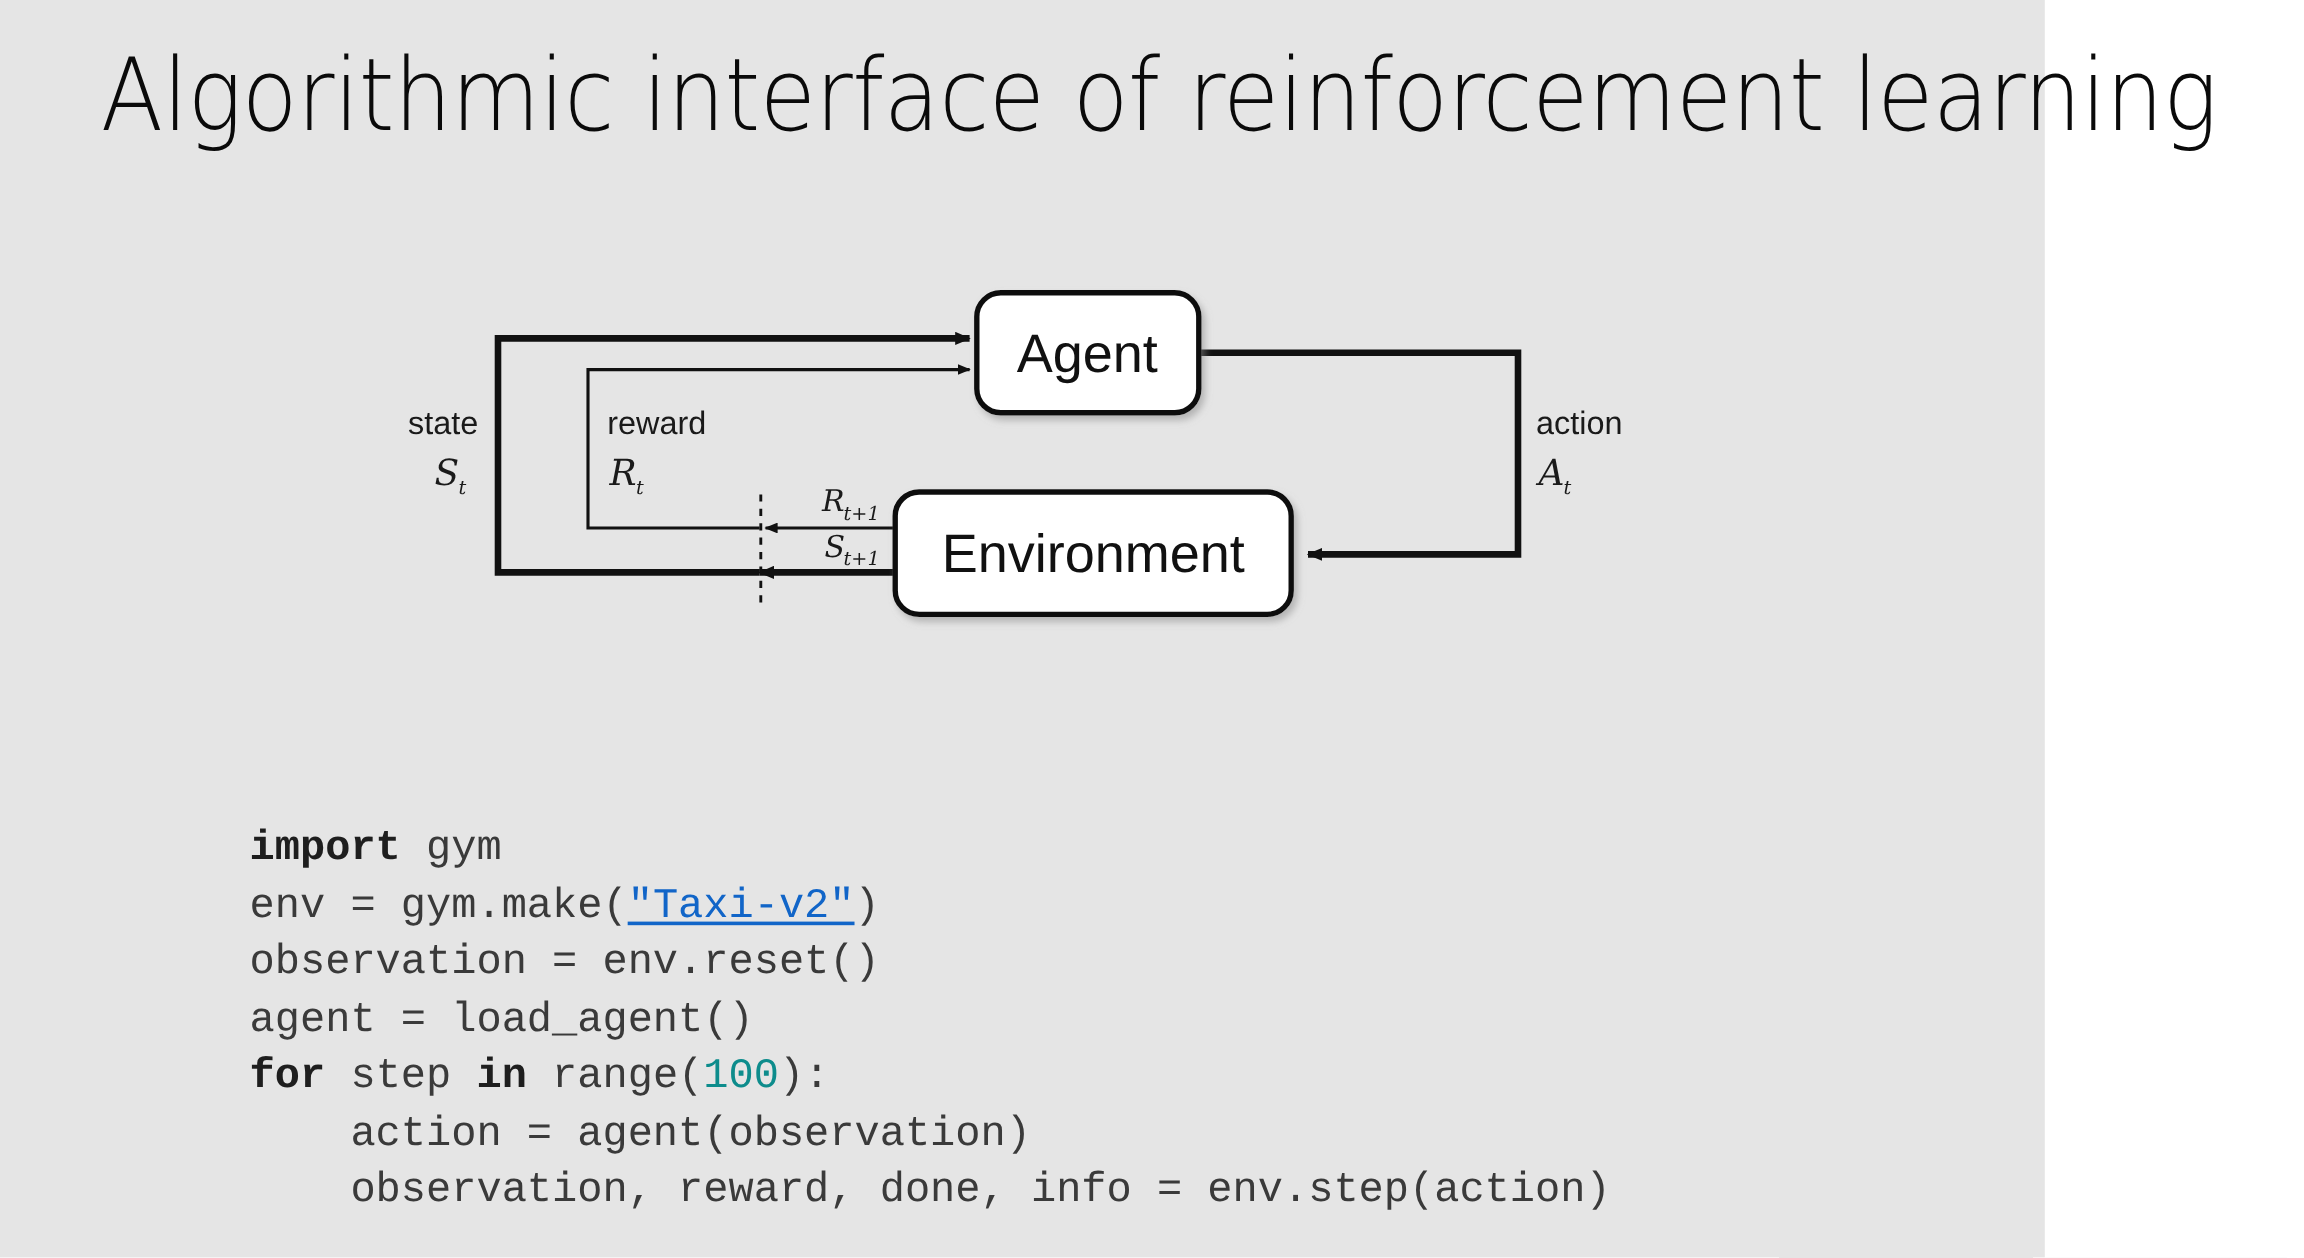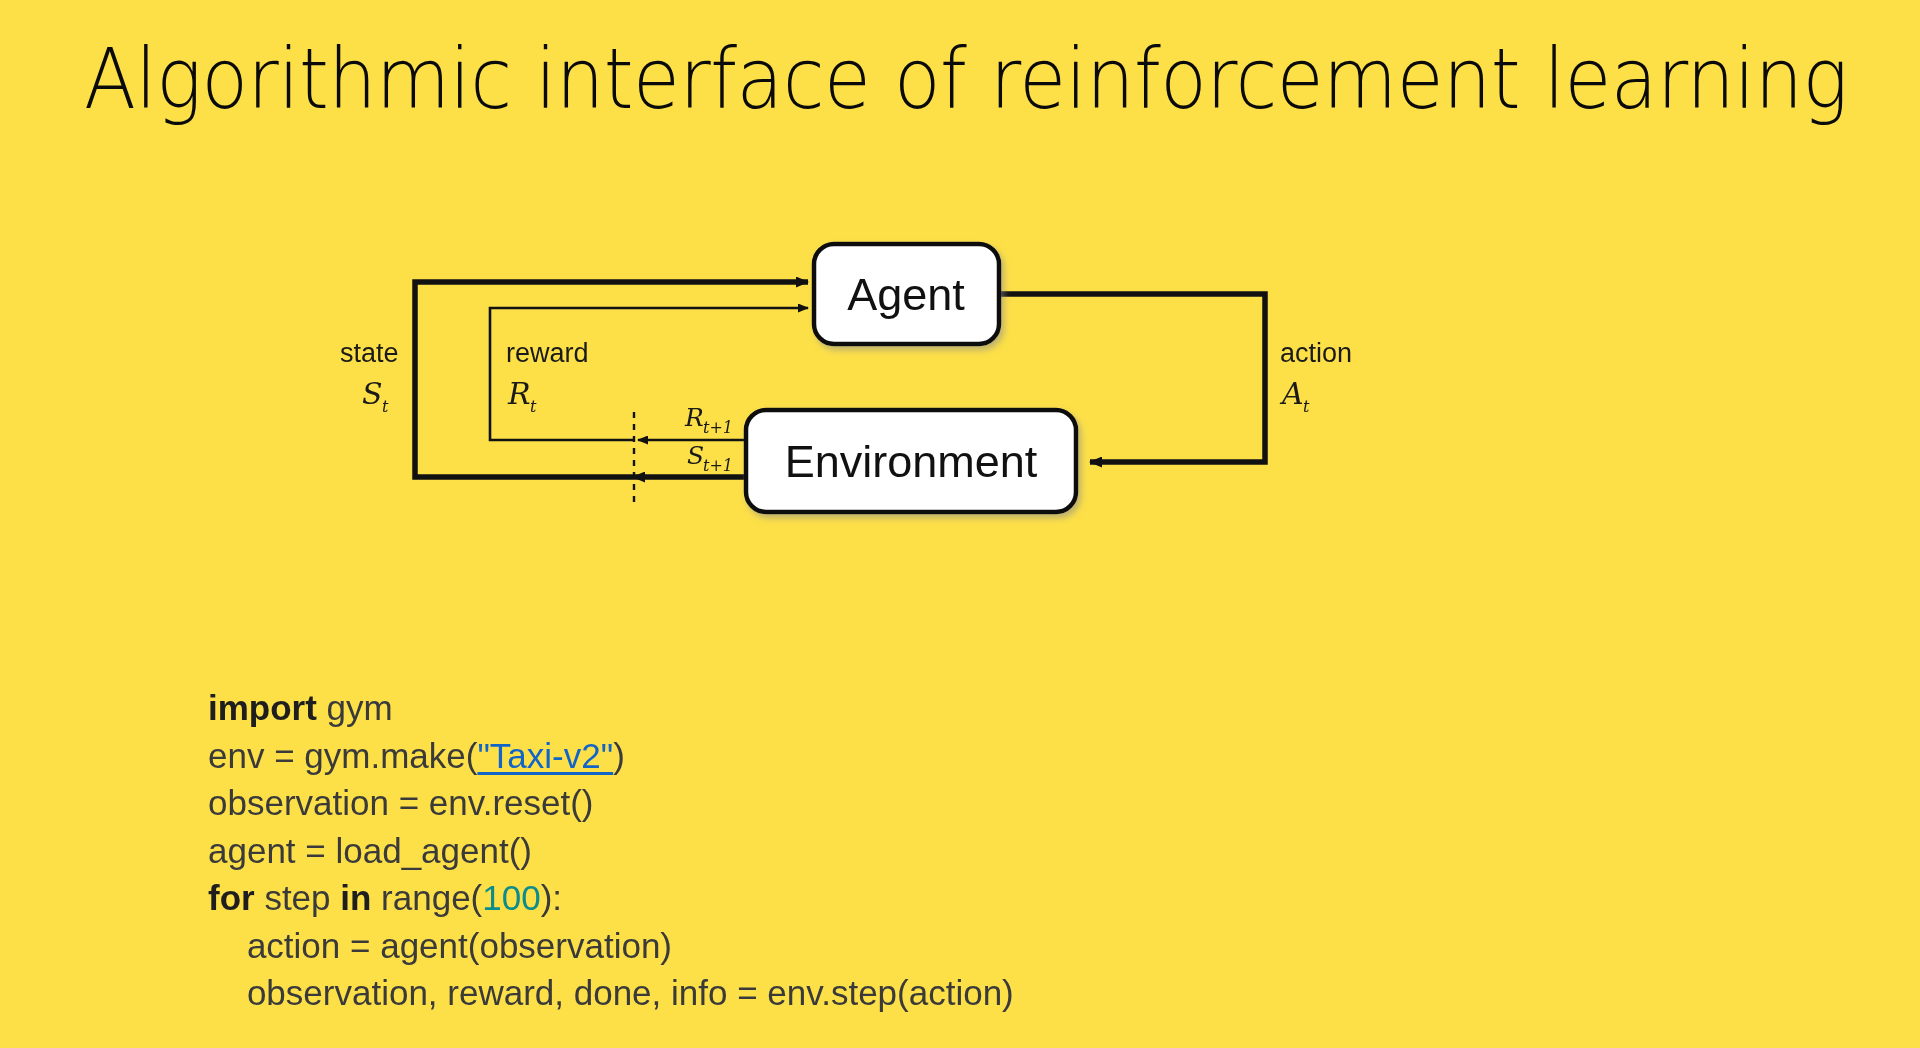--- a/index.html
+++ b/index.html
@@ -9,23 +9,23 @@
   }
   body {
     width: 1920px;
     height: 1048px;
     overflow: hidden;
     font-family: "Liberation Sans", sans-serif;
     -webkit-font-smoothing: antialiased;
   }
   .slide {
     position: relative;
-    width: 1920px;
+    width: 1704px;
     height: 1048px;
-    background: #fde047;
+    background: #e5e5e5;
   }
 
   
   .slide-title {
     position: absolute;
     left: 84px;
     top: 34px;
     width: 1800px;
     font-family: "DejaVu Sans", "Liberation Sans", sans-serif;
     font-weight: 300;
@@ -79,21 +79,21 @@
     font-style: italic;
     font-size: 16px;
     fill: #1a1a1a;
   }
 
   
   .code-block {
     position: absolute;
     left: 208px;
     top: 684px;
-    font-family: Liberation Sans, sans-serif;
+    font-family: Liberation Mono, monospace;
     font-size: 35px;
     line-height: 47.5px;
     color: #3a3a3a;
     white-space: pre;
     letter-spacing: 0px;
   }
   .code-line { display: block; height: 47.5px; }
   .kw { font-weight: bold; color: #1e1e1e; }
   .lnk {
     color: #1165c8;

